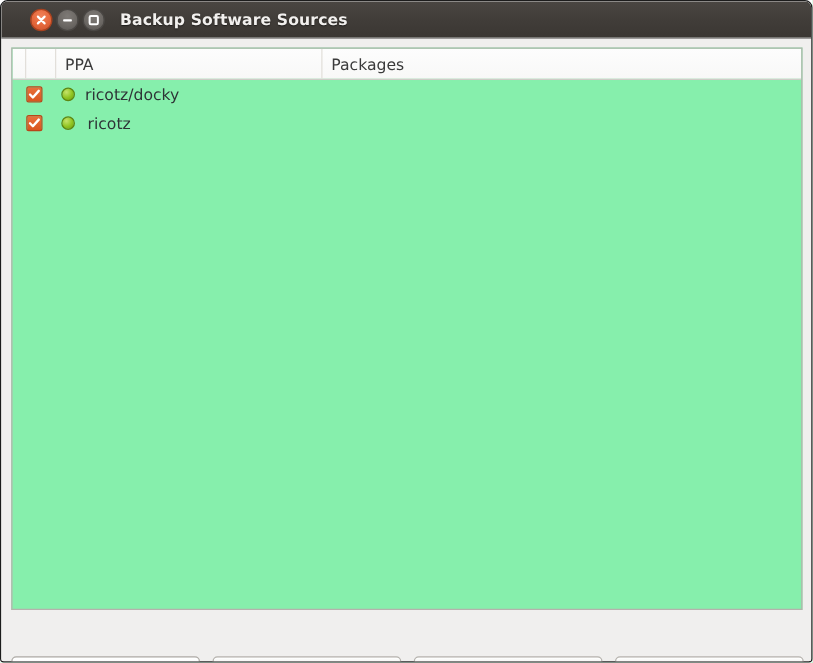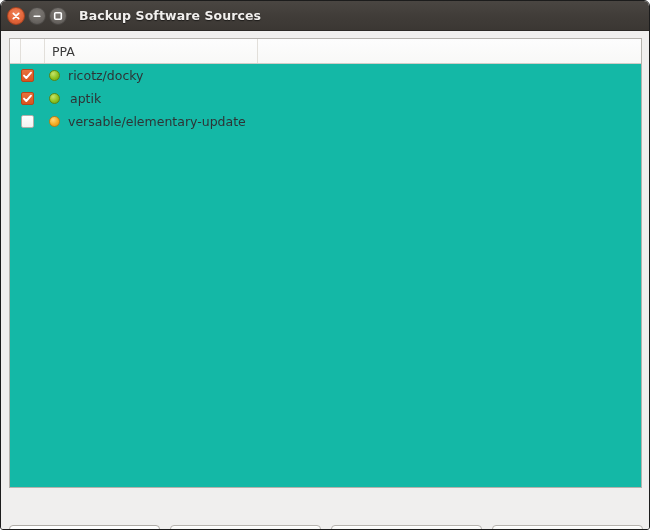--- a/index.html
+++ b/index.html
@@ -30,21 +30,21 @@
   
   .titlebar {
     position: relative;
     height: 30px;
     box-sizing: border-box;
     background: linear-gradient(to bottom, #4a4642 0%, #413d39 50%, #3b3733 100%);
     border-bottom: 1px solid #2b2825;
     border-radius: 5px 5px 0 0;
     display: flex;
     align-items: center;
-    padding-left: 6px;
+    padding-left: 23px;
   }
   .wbtns {
     display: flex;
     align-items: center;
     gap: 3px;
   }
   .wbtn {
     width: 18px;
     height: 18px;
     border-radius: 50%;
@@ -78,21 +78,21 @@
     background: #f0efee;
     padding: 7px 8px 0 8px;
   }
 
   
   .listframe {
     position: relative;
     width: 633px;
     height: 450px;
     box-sizing: border-box;
-    background: #14b8a6;
+    background: #86efac;
     border: 1px solid #b5b2ad;
     overflow: hidden;
   }
   .list-header {
     display: flex;
     height: 25px;
     box-sizing: border-box;
     background: linear-gradient(to bottom, #fdfdfd 0%, #f8f8f7 100%);
     border-bottom: 1px solid #cfccc7;
     font-size: 12.5px;
@@ -216,20 +216,21 @@
   </div>
 
   <div class="content">
 
     <div class="listframe">
 
       <div class="list-header">
         <div class="hcell c-check"></div>
         <div class="hcell c-icon"></div>
         <div class="hcell c-ppa">PPA</div>
+        <div class="hcell c-pkg">Packages</div>
       </div>
 
       <div class="rows">
 
         <div class="row">
           <div class="cell c-check">
             <div class="checkbox on">
               <svg width="11" height="11" viewBox="0 0 11 11">
                 <path d="M2 5.6 L4.3 8 L9 2.7" stroke="#ffffff" stroke-width="1.9" fill="none" stroke-linecap="round" stroke-linejoin="round"></path>
               </svg>
@@ -245,33 +246,23 @@
           <div class="cell c-check">
             <div class="checkbox on">
               <svg width="11" height="11" viewBox="0 0 11 11">
                 <path d="M2 5.6 L4.3 8 L9 2.7" stroke="#ffffff" stroke-width="1.9" fill="none" stroke-linecap="round" stroke-linejoin="round"></path>
               </svg>
             </div>
           </div>
           <div class="cell c-icon">
             <div class="dot green"></div>
           </div>
-          <div class="cell c-pkg">aptik</div>
+          <div class="cell c-pkg">ricotz</div>
         </div>
 
-        <div class="row">
-          <div class="cell c-check">
-            <div class="checkbox off"></div>
-          </div>
-          <div class="cell c-icon">
-            <div class="dot amber"></div>
-          </div>
-          <div class="cell c-ppa">versable/elementary-update</div>
-          <div class="cell c-pkg"></div>
-        </div>
 
       </div>
     </div>
 
     <div class="buttonbar">
       <div class="btn hover">Select All</div>
       <div class="btn">Select None</div>
       <div class="btn default">Backup</div>
       <div class="btn">Cancel</div>
     </div>

